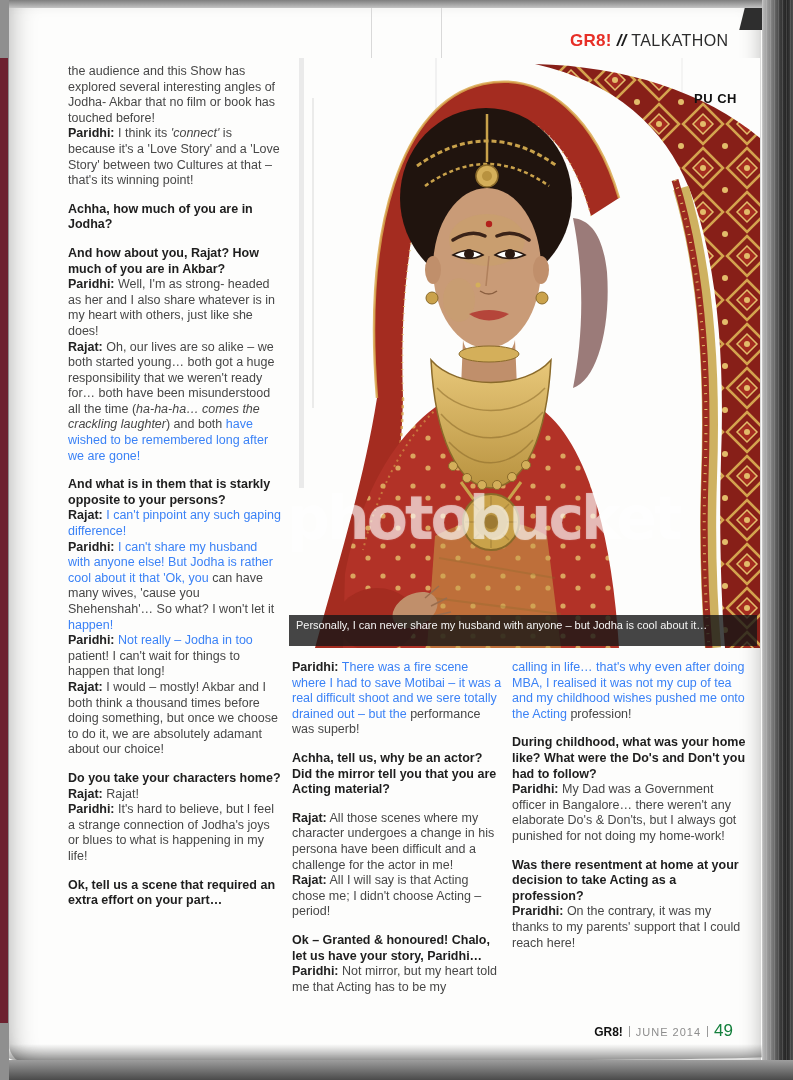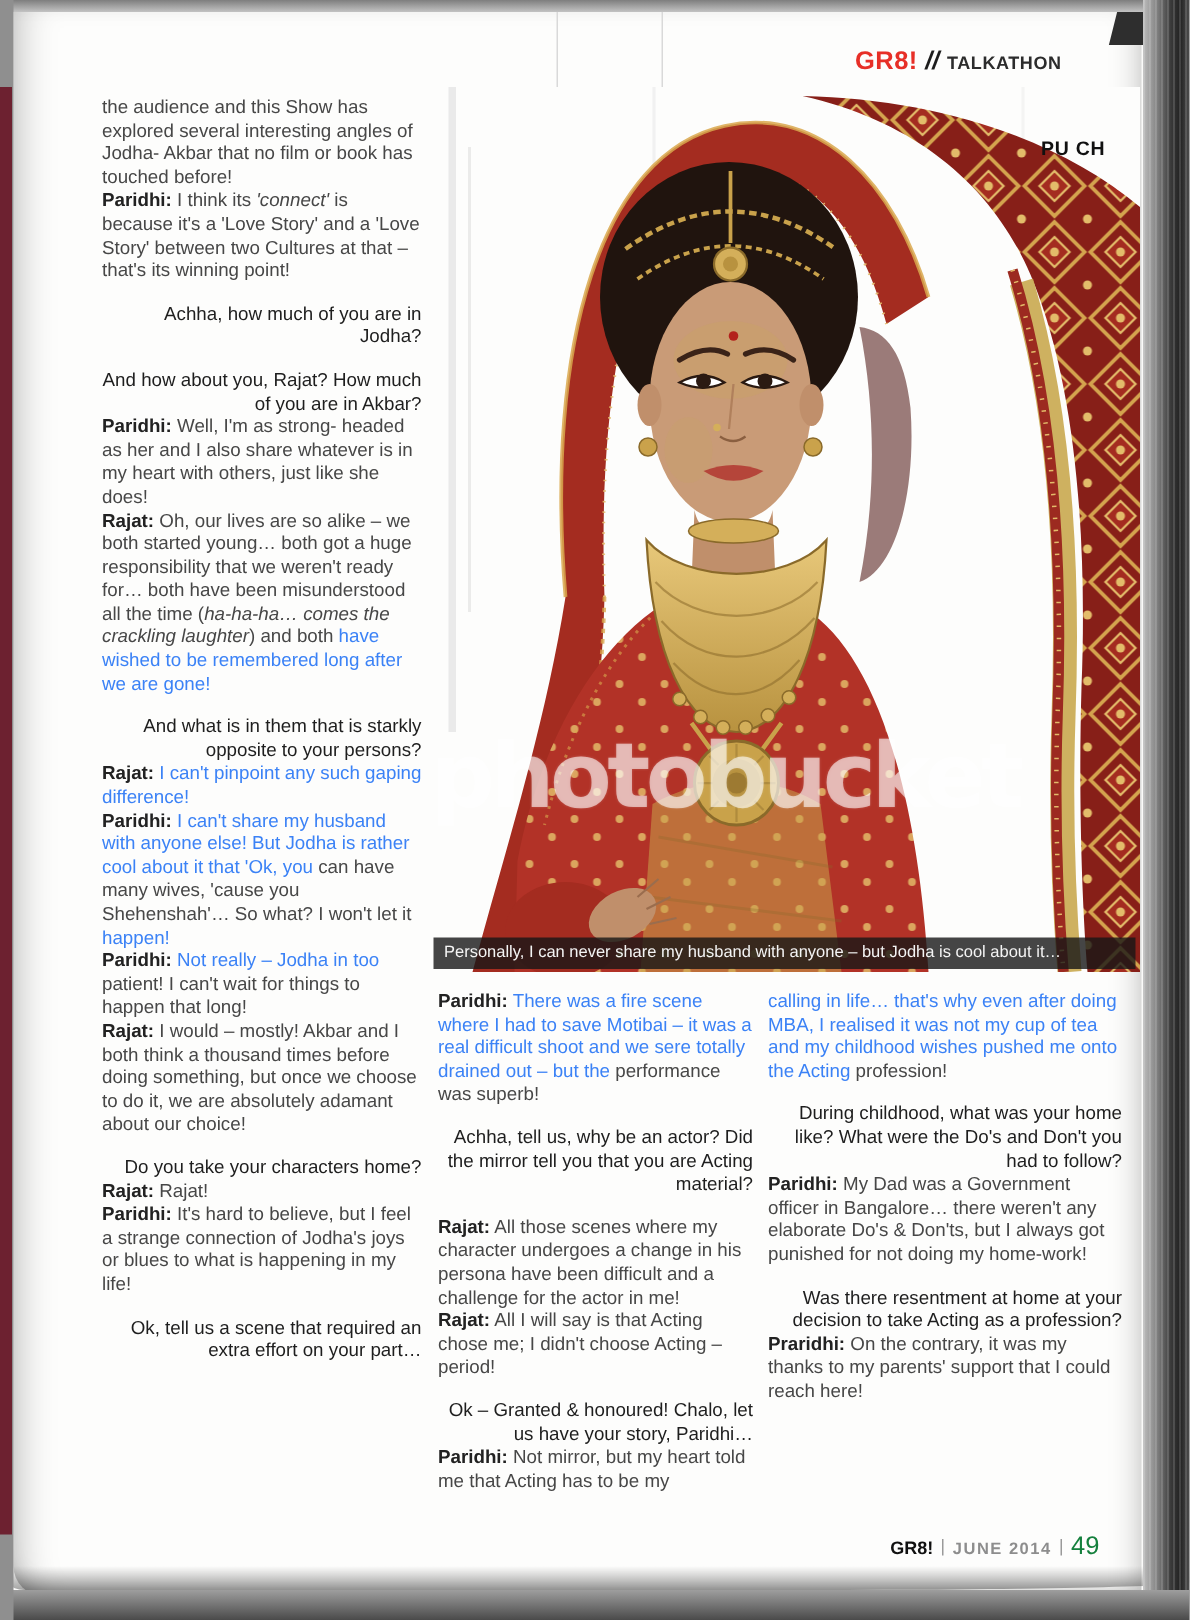--- a/index.html
+++ b/index.html
@@ -23,50 +23,50 @@
   
   .page{position:absolute;left:9px;top:8px;width:752px;height:1056px;background:#fdfdfc;z-index:1;
         border-bottom-left-radius:20px;
         box-shadow:inset 20px 0 26px -18px rgba(0,0,0,.28), inset -16px 0 20px -14px rgba(0,0,0,.22),
                    inset 0 -14px 16px -12px rgba(0,0,0,.25);}
   .crease{position:absolute;width:1px;background:#d9d9d9;z-index:2;}
   
   .header{position:absolute;left:570px;top:31px;width:170px;display:flex;align-items:baseline;gap:5px;z-index:3;}
   .brand{font-size:17px;font-weight:800;color:#e72f27;letter-spacing:.3px;}
   .slashes{font-size:17px;font-weight:800;font-style:italic;color:#1c1c1c;}
-  .section{font-size:12px;font-weight:700;color:#2c2c2c;letter-spacing:.4px;}
+  .section{font-size:16px;font-weight:400;color:#2c2c2c;letter-spacing:.4px;}
   .corner-note{position:absolute;left:694px;top:91px;font-size:13px;font-weight:700;color:#111;z-index:4;letter-spacing:.5px;}
   
   .col{position:absolute;font-size:12.5px;line-height:15.6px;color:#474747;z-index:3;}
   .col-left{left:68px;top:64px;width:213px;}
   .col-mid{left:292px;top:660px;width:210px;}
   .col-right{left:512px;top:660px;width:236px;}
   .para{margin:0;}
   .gap{margin-top:13px;}
-  .q{font-weight:normal;color:#1e1e1e;text-align:right;}
+  .q{font-weight:bold;color:#1e1e1e;}
   .qg{color:#8ea69b;}
   .run-b{font-weight:bold;color:#222;}
   .run-i{font-style:italic;}
   .run-f{color:#3b82f6;}
   
   .photo{position:absolute;left:285px;top:58px;width:475px;height:590px;z-index:2;}
   .photo svg{position:absolute;left:0;top:0;}
   .watermark{position:absolute;left:2px;top:425px;width:470px;z-index:3;
              font-family:"DejaVu Sans", sans-serif;font-weight:700;font-size:60px;
              color:rgba(255,255,255,.58);letter-spacing:-3px;white-space:nowrap;
              text-shadow:0 0 2px rgba(255,255,255,.2);}
-  .caption{position:absolute;left:4px;bottom:2px;width:468px;height:21px;z-index:4;
+  .caption{position:absolute;left:4px;bottom:2px;width:468px;height:31px;z-index:4;
            background:rgba(22,22,22,.8);color:#f4f4f4;font-size:11px;line-height:21px;
            padding-left:7px;box-sizing:border-box;white-space:nowrap;overflow:hidden;}
   
   .footer{position:absolute;left:500px;top:1021px;width:233px;display:flex;justify-content:flex-end;
           align-items:baseline;gap:6px;z-index:3;}
   .f-brand{font-size:12px;font-weight:800;color:#101010;}
   .f-div{display:inline-block;width:1px;height:11px;background:#9a9a9a;align-self:center;}
-  .f-issue{font-size:11px;color:#8d8d8d;letter-spacing:1px;font-weight:bold;}
+  .f-issue{font-size:11px;color:#8d8d8d;letter-spacing:1px;}
   .f-page{font-size:17px;color:#15803d;}
 </style>
 </head>
 <body>
 
 <div class="stage">
 
   <div class="page">
     <div class="crease" style="left:362px;top:0;height:130px;"></div>
     <div class="crease" style="left:432px;top:0;height:110px;"></div>

